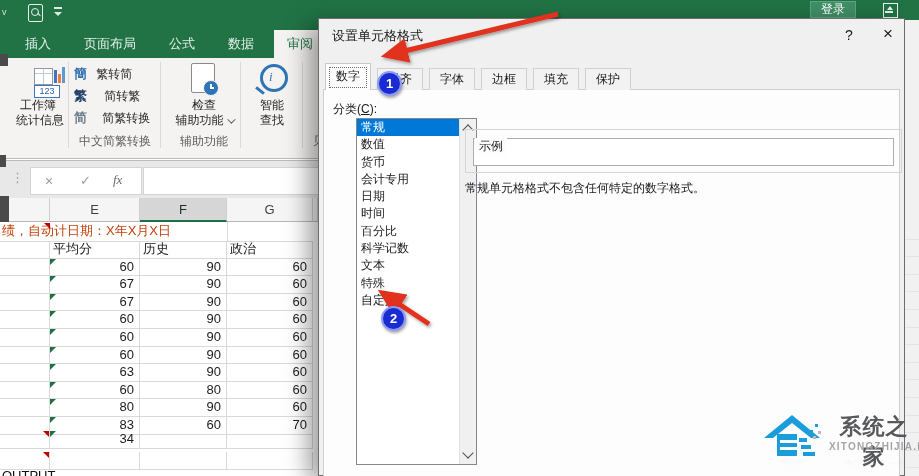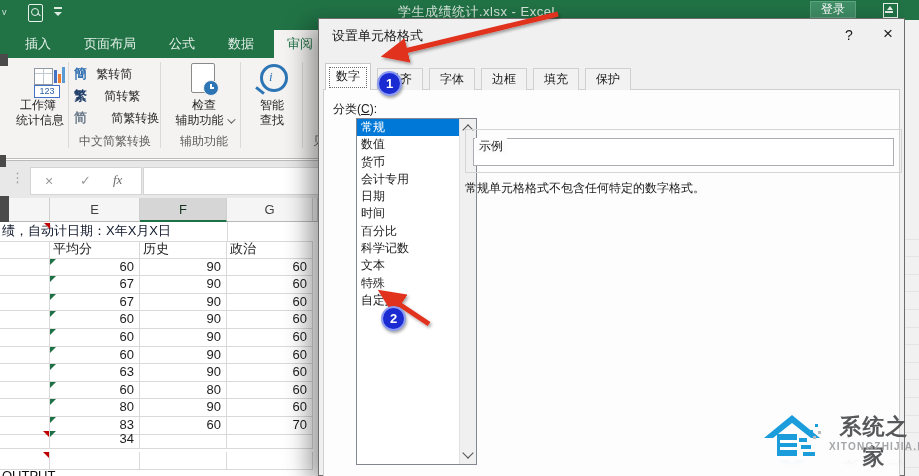--- a/index.html
+++ b/index.html
@@ -65,21 +65,21 @@
   .colhead{position:absolute;top:0;height:24px;background:#f5f5f5;border-right:1px solid #cfcfcf;border-bottom:1px solid #b8b8b8;
            color:#3f3f3f;font-size:13px;text-align:center;line-height:24px;box-sizing:border-box;}
   .colhead.sel{background:#d6d6d6;border-bottom:2px solid #1e7145;color:#16341f;}
   .srow{position:absolute;left:0;width:318px;height:17.6px;}
   .scell{position:absolute;top:0;height:17.6px;border-right:1px solid #d9d9d9;border-bottom:1px solid #d9d9d9;box-sizing:border-box;
          font-size:13px;color:#1c1c1c;line-height:16.5px;}
   .scell.num{text-align:right;padding-right:5px;}
   .hcell{text-align:left;padding-left:3px;}
   .tri-green{position:absolute;left:0;top:0;width:0;height:0;border-top:6px solid #1e7145;border-right:6px solid transparent;}
   .tri-red{position:absolute;right:0;top:0;width:0;height:0;border-top:6px solid #c00000;border-left:6px solid transparent;}
-  .row1{position:absolute;left:0;top:24px;width:313px;height:19px;border-bottom:1px solid #d9d9d9;font-size:13px;line-height:18px;color:#0f172a;white-space:nowrap;overflow:hidden;}
+  .row1{position:absolute;left:0;top:24px;width:313px;height:19px;border-bottom:1px solid #d9d9d9;font-size:13px;line-height:18px;color:#c2410c;white-space:nowrap;overflow:hidden;}
   .row2{position:absolute;left:0;top:43px;width:318px;height:17.6px;}
   .outp{position:absolute;left:2px;top:270px;font-size:13px;color:#111;}
 
   
   .dialog{left:318px;top:18px;width:587px;height:458px;background:#f0f0f0;border:1px solid #6d6d6d;box-sizing:border-box;z-index:40;
           box-shadow:-10px 6px 22px rgba(0,0,0,.38);}
   .dlg-title{left:13px;top:8px;font-size:13px;color:#1a1a1a;}
   .dlg-help{left:520px;top:8px;font-size:14px;color:#1a1a1a;width:20px;text-align:center;}
   .dlg-close{left:558px;top:5px;font-size:17px;color:#1a1a1a;width:22px;text-align:center;}
   .dlg-tabs{left:6px;top:44px;height:27px;display:flex;align-items:flex-end;z-index:2;}
@@ -130,21 +130,20 @@
 <div id="app">
 
   <div class="abs titlebar">
     <div class="abs qat-chevron">v</div>
     <div class="abs qat-icon">
         <i></i>
         <b></b>
       </div>
     <div class="abs qat-bar"></div>
     <div class="abs qat-caret"></div>
-    <div class="abs tb-title">学生成绩统计.xlsx - Excel</div>
     <div class="abs login-btn">登录</div>
     <div class="abs win-max">
         <i></i>
         <b></b>
       </div>
   </div>
 
   <div class="abs tabrow" id="ribbon-tabs">
       <div class="rtab">插入</div>
       <div class="rtab">页面布局</div>
@@ -176,21 +175,21 @@
     <div class="abs smallbtn" style="left:74px;top:5px;">
       <span class="icon-char" style="color:#2f6fb0;">簡</span>
       <span style="margin-left:6px;">繁转简</span>
     </div>
     <div class="abs smallbtn" style="left:74px;top:27px;">
       <span class="icon-char" style="color:#1f3c68;">繁</span>
       <span style="margin-left:14px;">简转繁</span>
     </div>
     <div class="abs smallbtn" style="left:74px;top:49px;">
       <span class="icon-char" style="color:#6b7b8c;">简</span>
-      <span style="margin-left:21px;">简繁转换</span>
+      <span style="margin-left:12px;">简繁转换</span>
     </div>
     <div class="abs grp-label" style="left:67px;width:96px;">中文简繁转换</div>
     <div class="abs rsep" style="left:160px;"></div>
 
     <div class="abs" style="left:168px;top:2px;width:72px;height:90px;">
       <div class="abs doc-icon" style="left:23px;top:3px;">
         <div class="clock">
             <i></i>
             <b></b>
           </div>

